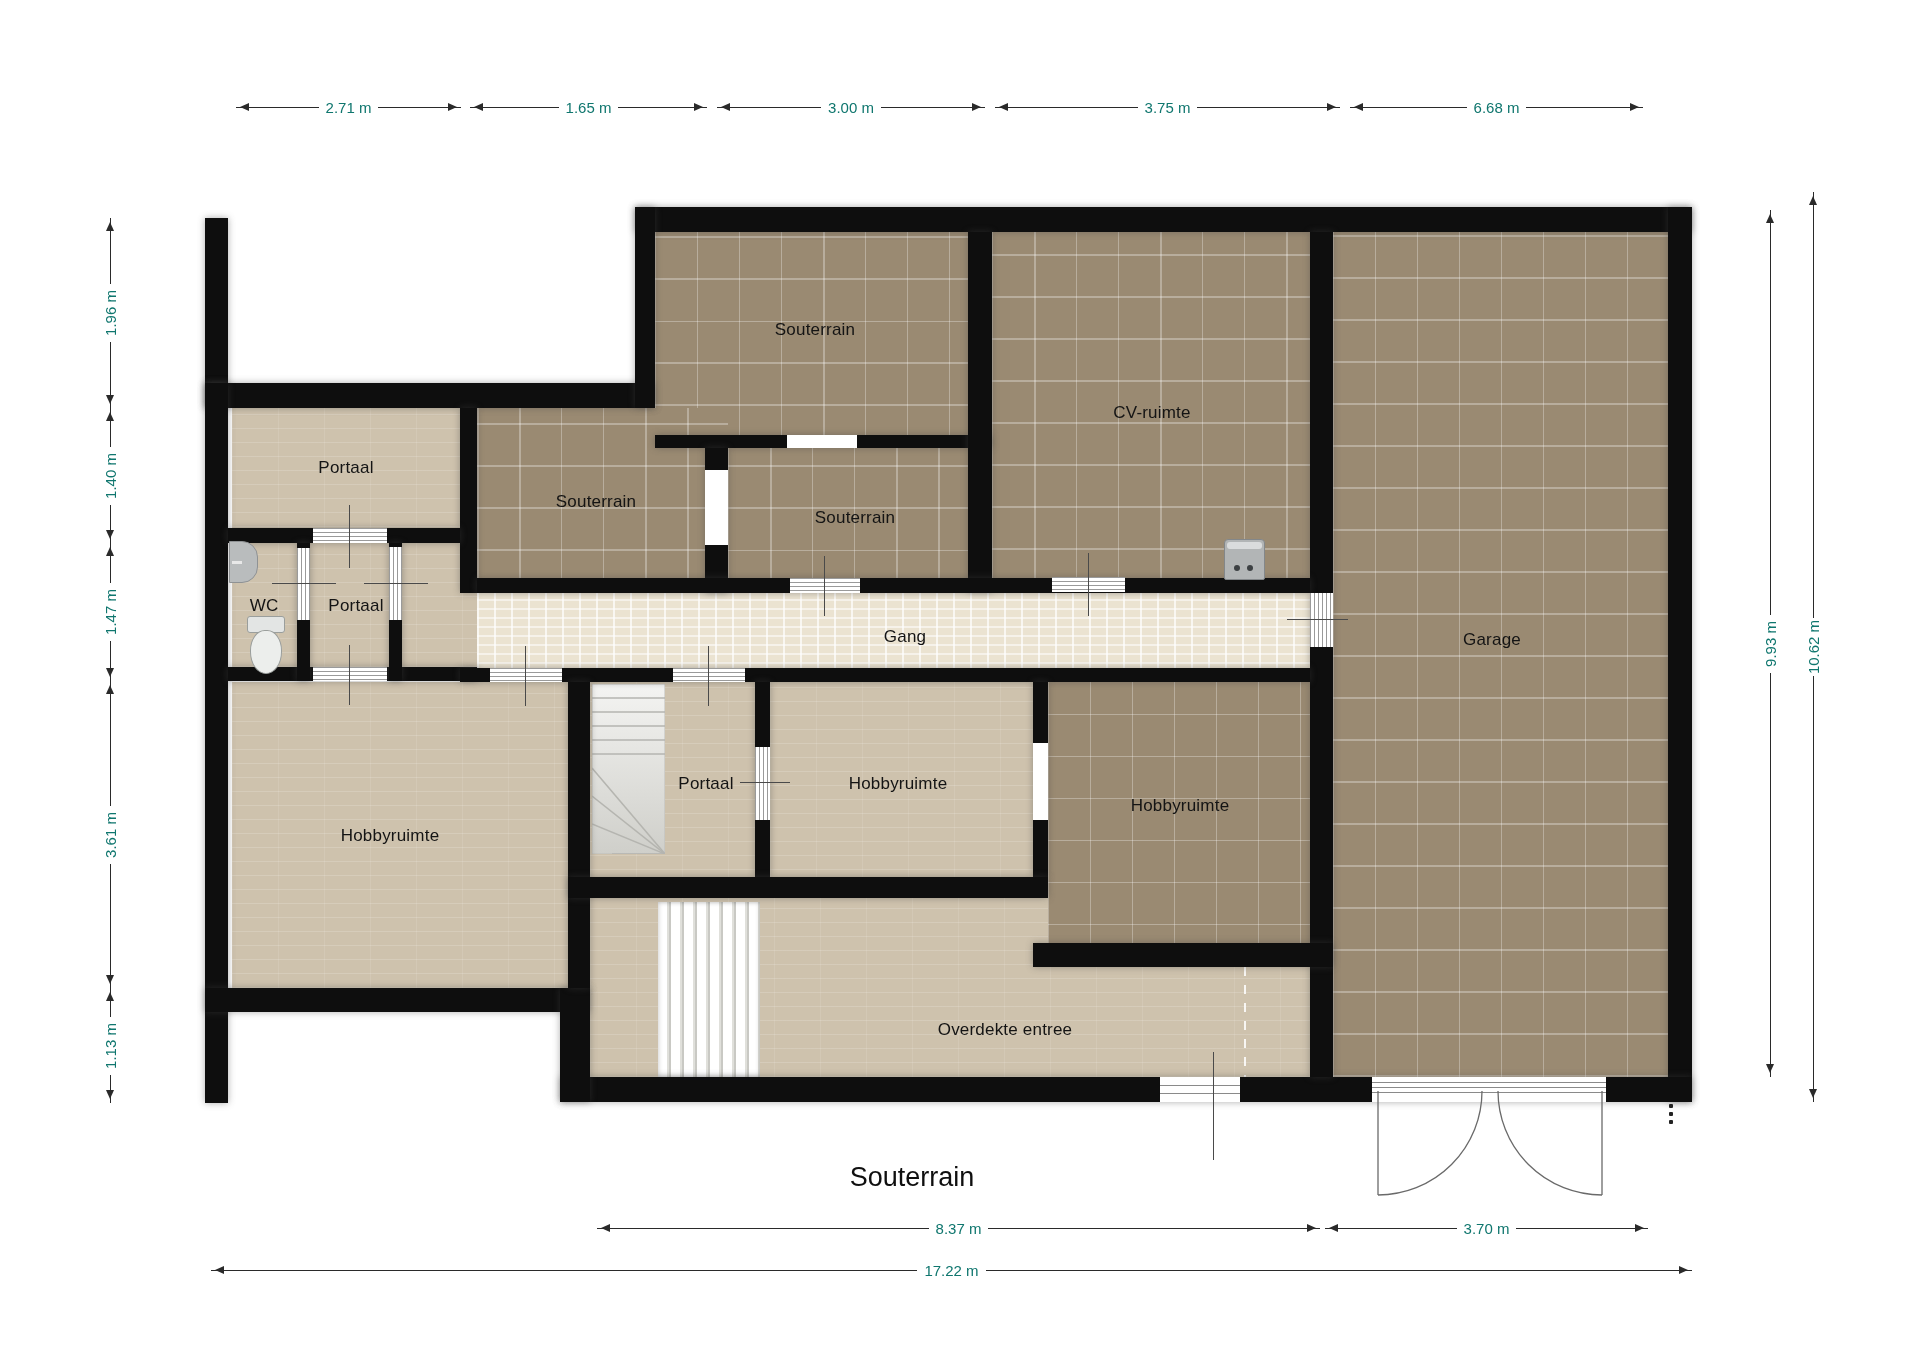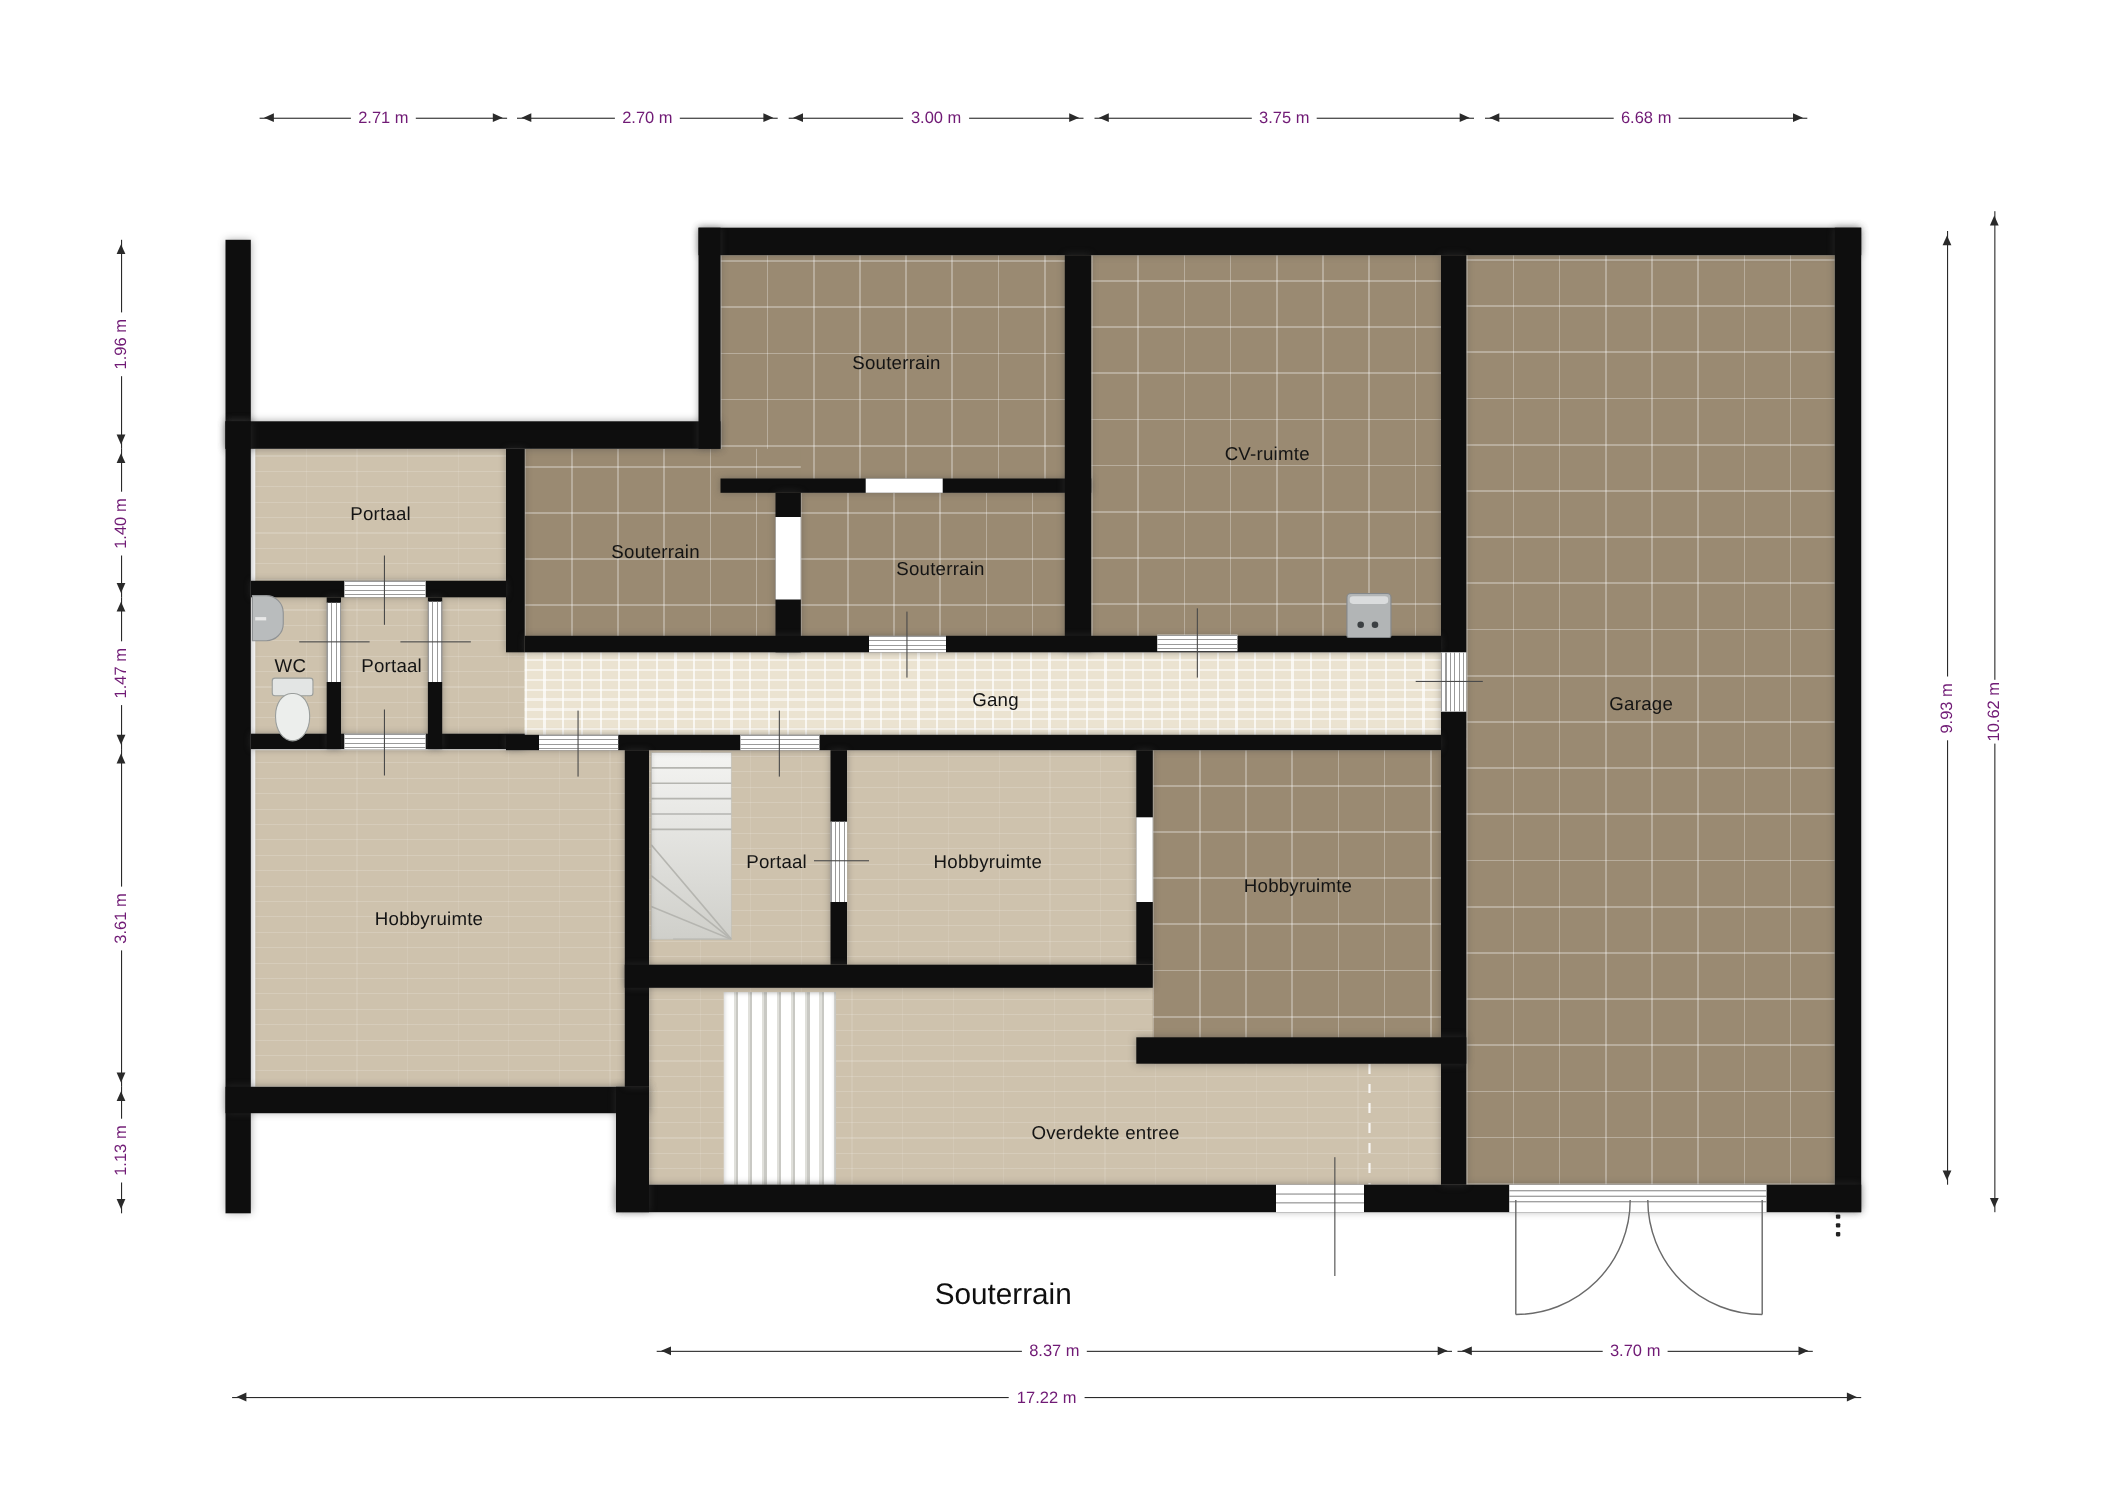--- a/index.html
+++ b/index.html
@@ -25,21 +25,21 @@
     background-image:repeating-linear-gradient(90deg,#9a9a9a 0 1px, rgba(0,0,0,0) 1px 4px);}
   .gap{position:absolute;background:#fff;}
   .tick-v{position:absolute;width:1px;background:#4a4a4a;}
   .tick-h{position:absolute;height:1px;background:#4a4a4a;}
   .dashed-v{position:absolute;width:2px;
     background-image:repeating-linear-gradient(180deg,rgba(255,255,255,.85) 0 9px, rgba(255,255,255,0) 9px 18px);}
   .room-label{position:absolute;transform:translate(-50%,-50%);font-size:17px;color:#141414;
     white-space:nowrap;letter-spacing:.2px;}
   .plan-title{position:absolute;transform:translate(-50%,-50%);font-size:27px;color:#0f0f0f;}
   
-  .dim{position:absolute;display:flex;align-items:center;color:#701a75;font-size:15px;}
+  .dim{position:absolute;display:flex;align-items:center;color:#0f766e;font-size:15px;}
   .dim.h{height:16px;}
   .dim .ln{flex:1;position:relative;border-top:1px solid #2a2a2a;height:0;}
   .dim .lab{padding:0 7px;white-space:nowrap;}
   .dim.v{flex-direction:column;width:16px;}
   .dim.v .ln{border-top:none;border-left:1px solid #2a2a2a;width:0;flex:1;}
   .dim.v .lab{padding:0;position:relative;width:16px;height:58px;}
   .dim.v .lab span{position:absolute;top:50%;left:50%;transform:translate(-50%,-50%) rotate(-90deg);
     white-space:nowrap;}
   .a-l{position:absolute;left:0;top:-4.5px;width:0;height:0;border:4.5px solid transparent;border-right:9px solid #2a2a2a;}
   .a-r{position:absolute;right:0;top:-4.5px;width:0;height:0;border:4.5px solid transparent;border-left:9px solid #2a2a2a;}
@@ -207,21 +207,21 @@
       </span>
       <span class="lab">2.71 m</span>
       <span class="ln">
         <i class="a-r"></i>
       </span>
   </div>
   <div class="dim h" style="left:470px;top:99px;width:237px;">
     <span class="ln">
         <i class="a-l"></i>
       </span>
-      <span class="lab">2.70 m</span>
+      <span class="lab">1.65 m</span>
       <span class="ln">
         <i class="a-r"></i>
       </span>
   </div>
   <div class="dim h" style="left:717px;top:99px;width:268px;">
     <span class="ln">
         <i class="a-l"></i>
       </span>
       <span class="lab">3.00 m</span>
       <span class="ln">

